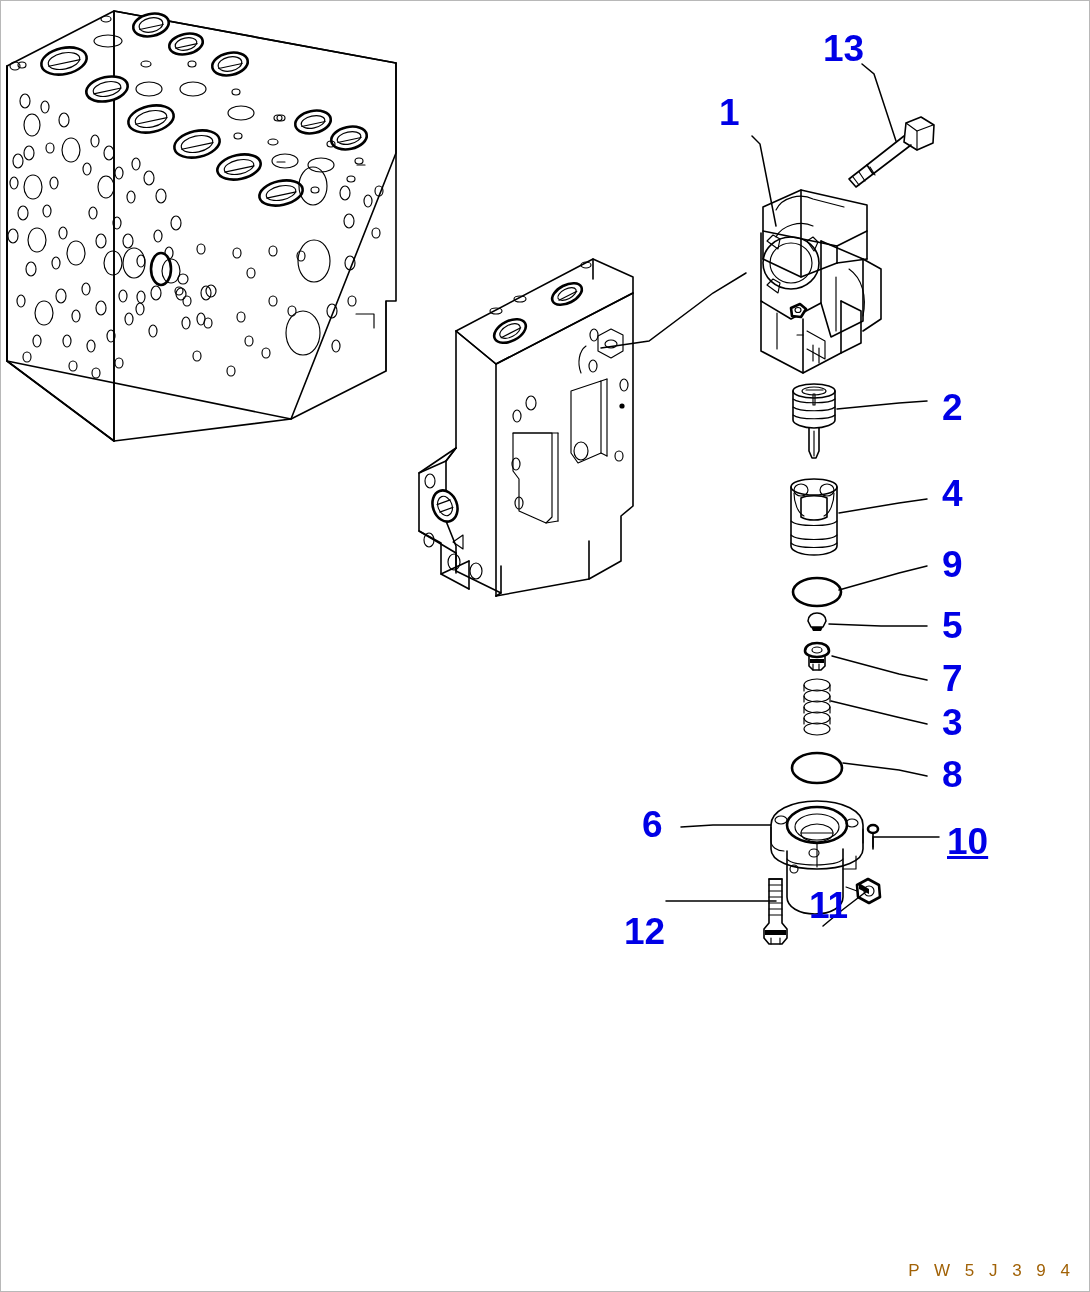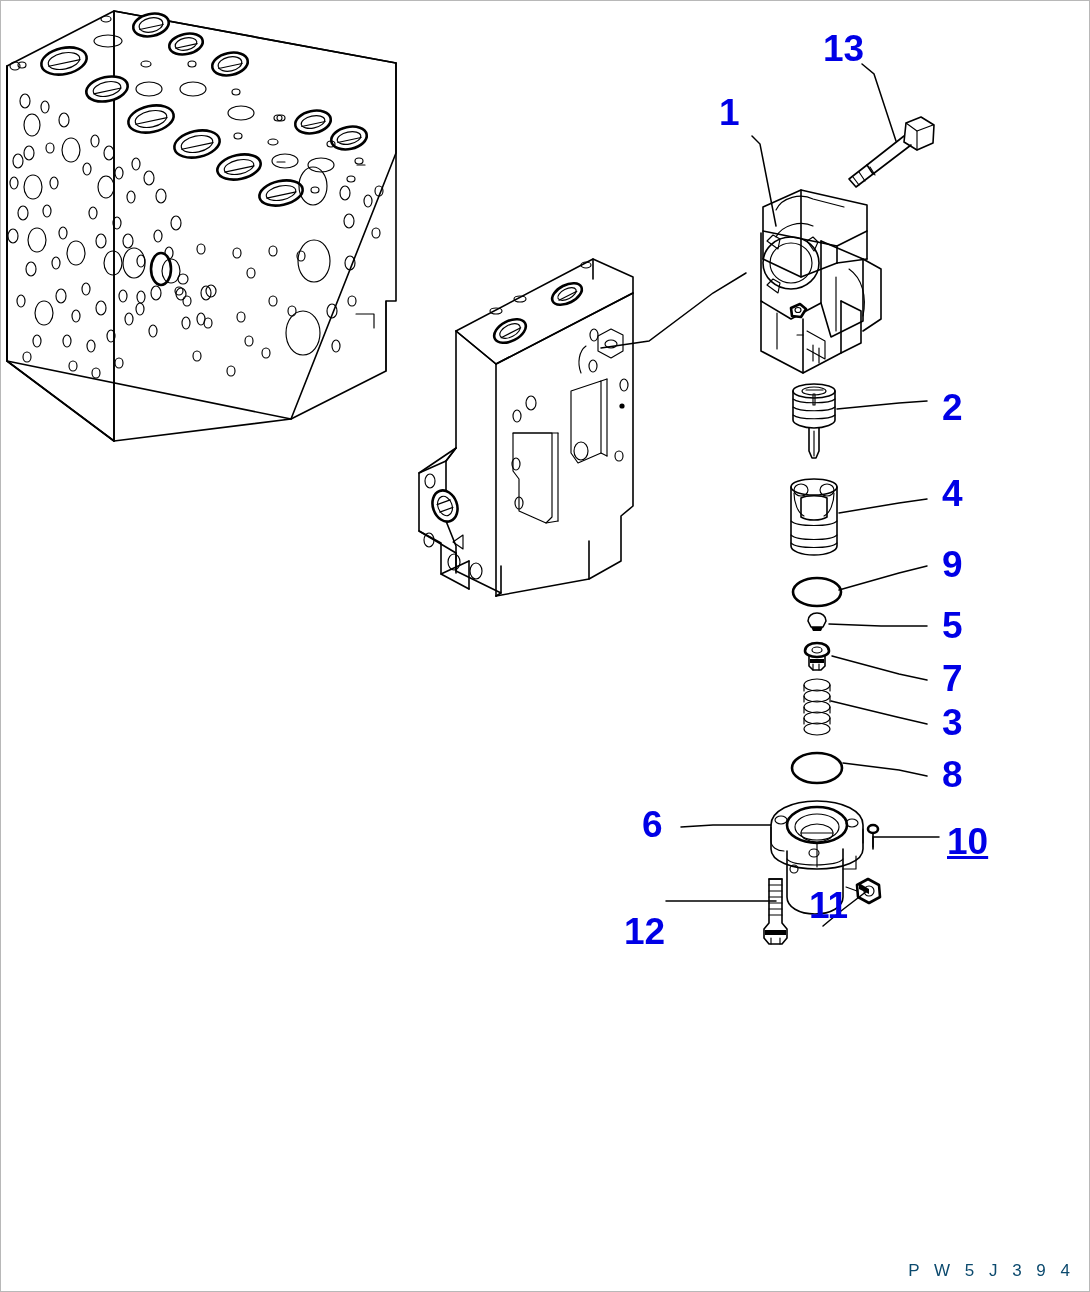--- a/index.html
+++ b/index.html
@@ -6,21 +6,21 @@
   body{width:1090px;height:1292px;overflow:hidden;
        font-family:"Liberation Sans", sans-serif;}
   #page{position:relative;width:1090px;height:1292px;background:#fff;
         border:1px solid #b8b8b8;box-sizing:border-box;}
   #canvas{position:absolute;left:0;top:0;width:1090px;height:1292px;}
   .lbl{position:absolute;font-family:"Liberation Sans", sans-serif;
        font-weight:bold;font-size:37px;line-height:37px;color:#0000e6;
        letter-spacing:0px;white-space:nowrap;}
   #footer{position:absolute;right:14px;bottom:10px;
           font-family:"Liberation Sans", sans-serif;font-size:17px;
-          font-weight:normal;color:#0c4a6e;letter-spacing:5px;white-space:nowrap;}
+          font-weight:normal;color:#a16207;letter-spacing:5px;white-space:nowrap;}
 </style>
 </head>
 <body>
 
 <div id="page">
 
   <svg id="canvas" viewBox="0 0 1090 1292" xmlns="http://www.w3.org/2000/svg">
     <defs>
       <style>
         .s{fill:none;stroke:#000;stroke-width:1.6;stroke-linejoin:round;stroke-linecap:round;}

